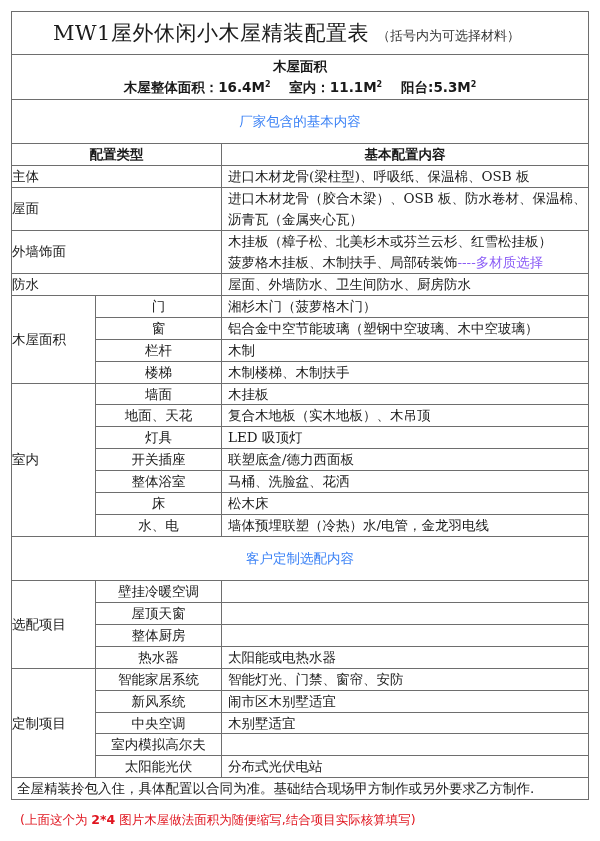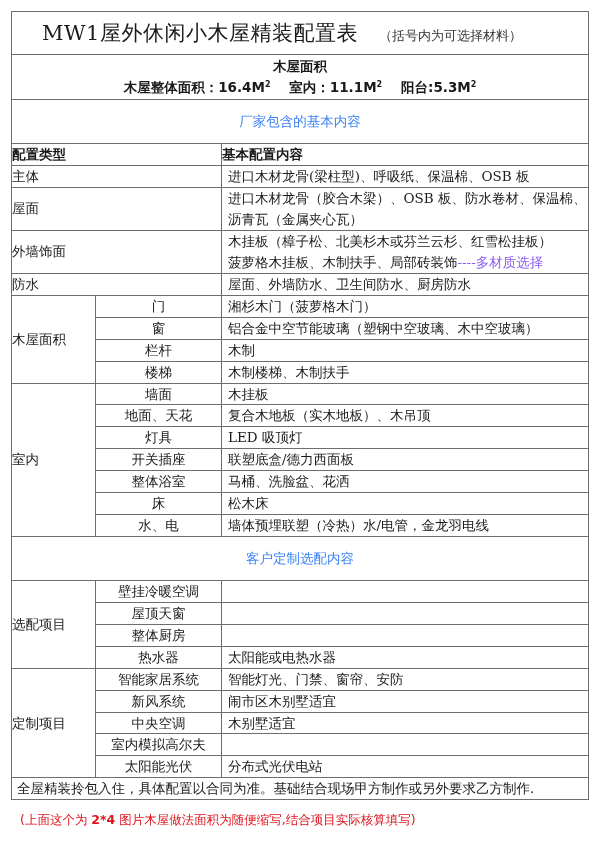--- a/index.html
+++ b/index.html
@@ -2,26 +2,26 @@
 <html><head>
 <meta charset="utf-8">
 <style>
   html, body { margin: 0; padding: 0; background: #ffffff; }
   body { width: 600px; height: 841px; position: relative; overflow: hidden;
          font-family: "DejaVu Serif", "Liberation Serif", serif; color: #1a1a1a; }
   .sheet { position: absolute; left: 11px; top: 11px; width: 577px; }
   table.cfg { border-collapse: collapse; width: 577px; table-layout: fixed; }
   table.cfg td { border: 1.4px solid #6e6e6e; padding: 0; font-size: 13.5px; line-height: 1.55; vertical-align: middle; }
   .title-cell { height: 42px; padding-left: 30px !important; text-align: left; }
-  .title-main { font-size: 21px; letter-spacing: 0.5px; }
-  .title-sub { font-size: 13px; color: #333; margin-left: 21px; }
+  .title-main { font-size: 21px; letter-spacing: 0.5px; margin-left: 11px; }
+  .title-sub { font-size: 13px; color: #333; margin-left: 8px; }
   .area-cell { height: 44px; text-align: center; font-family: "DejaVu Sans", "Liberation Sans", sans-serif; font-weight: bold; font-size: 13px; line-height: 20px; }
   .area-cell sup { font-size: 8px; }
   .banner { height: 43px; text-align: center; color: #3b82f6; font-size: 19px; font-family: "DejaVu Sans", "Liberation Sans", sans-serif; }
-  .hdr { height: 21px; font-weight: bold; font-family: "DejaVu Sans", "Liberation Sans", sans-serif; font-size: 13px; }
+  .hdr { height: 21px; text-align: center; font-weight: bold; font-family: "DejaVu Sans", "Liberation Sans", sans-serif; font-size: 13px; }
   .cat { text-align: left; }
   .sub { text-align: center; }
   .val { padding-left: 6px !important; text-align: left; }
   .r1 { height: 21px; }
   .r2 { height: 43px; }
   .red { color: #8b5cf6; }
   .footer-cell { height: 21px; padding-left: 5px !important; font-size: 13px; }
   .note { position: absolute; left: 20px; top: 812px; color: #e0141e; font-size: 12.5px;
           font-family: "DejaVu Sans", "Liberation Sans", sans-serif; }
   .note b { font-weight: bold; }

